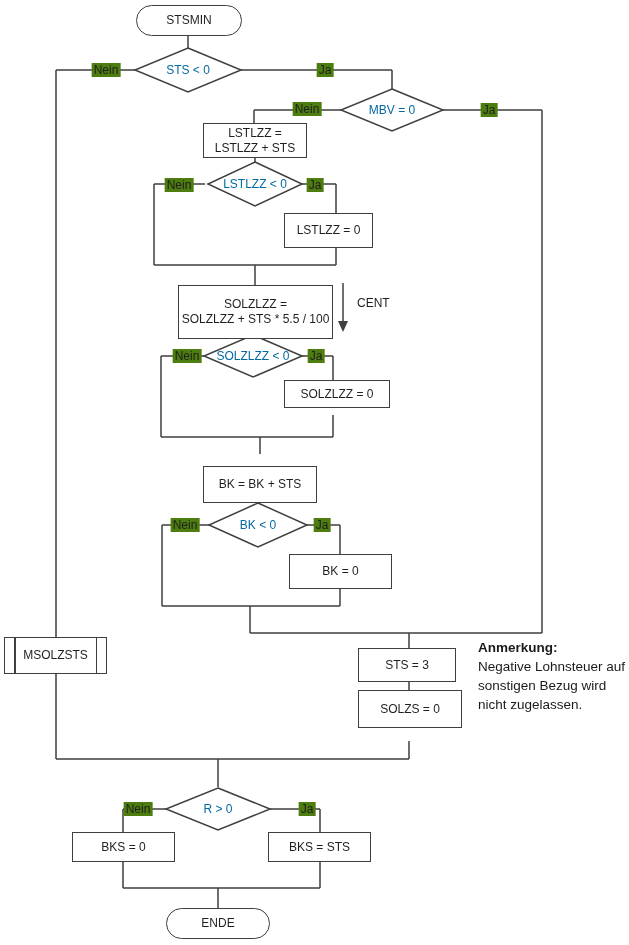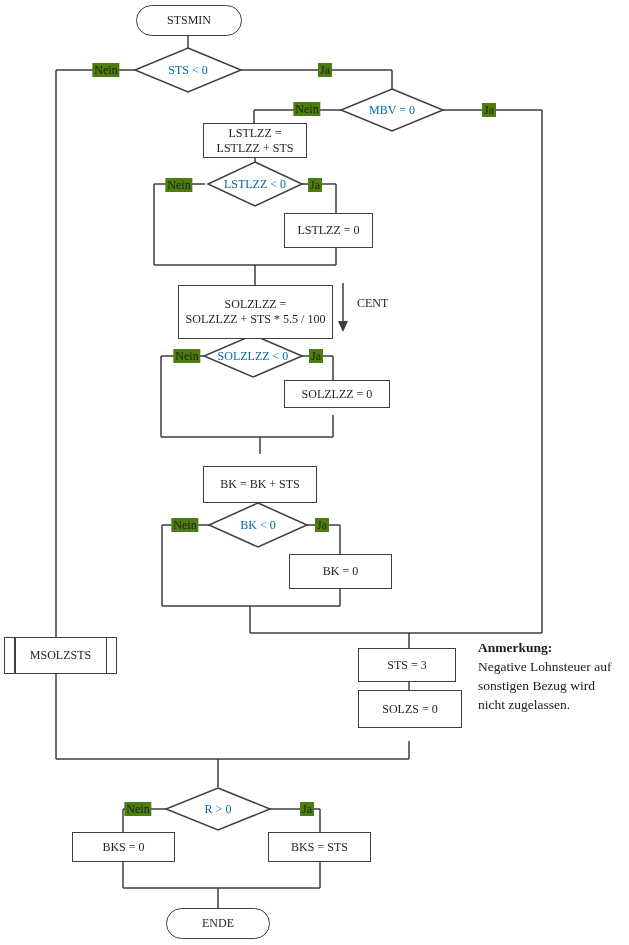--- a/index.html
+++ b/index.html
@@ -1,21 +1,21 @@
 <!DOCTYPE html>
 <html><head>
 <meta charset="utf-8">
 <style>
   html, body { margin: 0; padding: 0; background: #ffffff; }
   #page {
     position: relative;
     width: 629px;
     height: 945px;
     background: #ffffff;
-    font-family: Liberation Serif, serif;
+    font-family: Liberation Sans, sans-serif;
     color: #1f1f1f;
     overflow: hidden;
   }
   svg.lines { position: absolute; left: 0; top: 0; }
   .node {
     position: absolute;
     box-sizing: border-box;
     border: 1.5px solid #3f3f3f;
     background: #ffffff;
     display: flex;
@@ -139,21 +139,21 @@
   <div class="node pre" style="left:178px; top:285px; width:155px; height:54px;">SOLZLZZ =
 SOLZLZZ + STS * 5.5 / 100</div>
   <div class="node" style="left:284px; top:380px; width:106px; height:28px;">SOLZLZZ = 0</div>
   <div class="node" style="left:203px; top:454px; width:114px; height:37px;margin-top:12px;">BK = BK + STS</div>
   <div class="node" style="left:289px; top:554px; width:103px; height:35px;">BK = 0</div>
   <div class="node" style="left:358px; top:648px; width:98px; height:34px;">STS = 3</div>
   <div class="node" style="left:358px; top:690px; width:104px; height:38px;">SOLZS = 0</div>
   <div class="node" style="left:72px; top:832px; width:103px; height:30px;">BKS = 0</div>
   <div class="node" style="left:268px; top:832px; width:103px; height:30px;">BKS = STS</div>
 
-  <div class="node" style="left:4px; top:637px; width:113px; height:37px;">
+  <div class="node" style="left:4px; top:637px; width:103px; height:37px;">
     <div class="predef-bar" style="left:9px;"></div>
     <div class="predef-bar" style="right:9px;"></div>
     <span>MSOLZSTS</span>
   </div>
 
   <div class="dtext" style="left:133px; top:63px; width:110px;">STS &lt; 0</div>
   <div class="dtext" style="left:337px; top:103px; width:110px;">MBV = 0</div>
   <div class="dtext" style="left:200px; top:177px; width:110px;">LSTLZZ &lt; 0</div>
   <div class="dtext" style="left:198px; top:349px; width:110px;">SOLZLZZ &lt; 0</div>
   <div class="dtext" style="left:203px; top:518px; width:110px;">BK &lt; 0</div>

